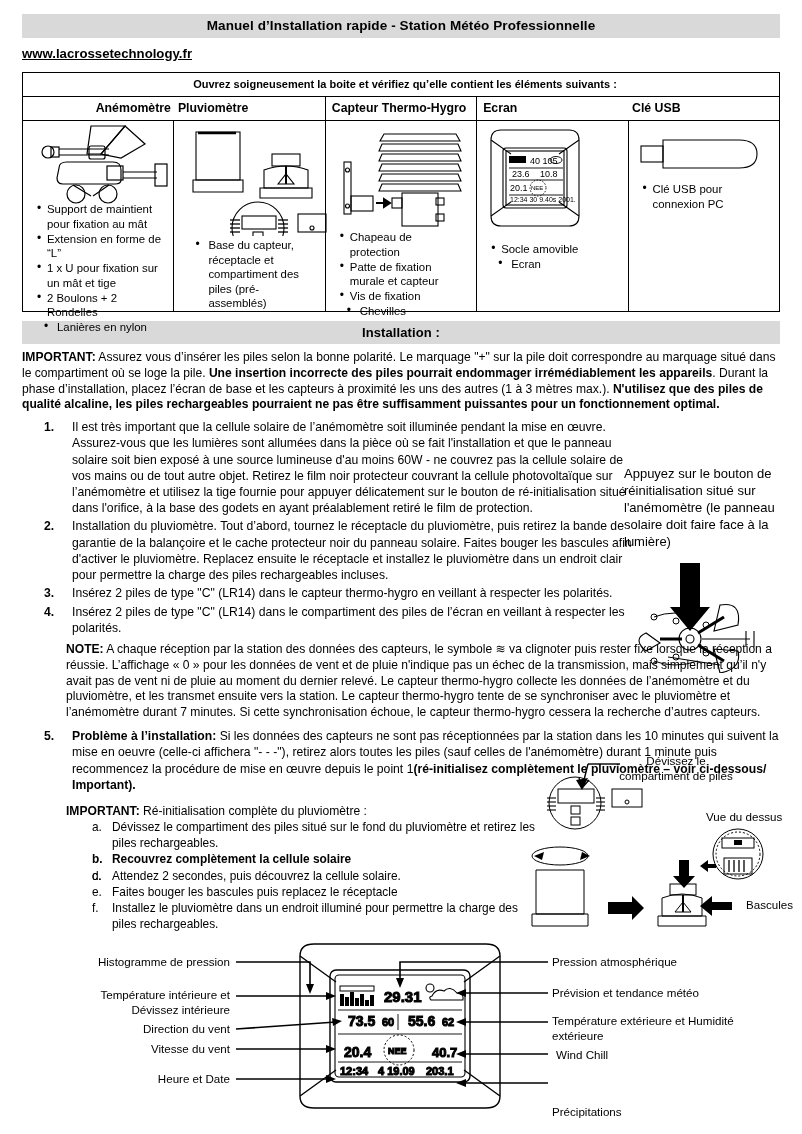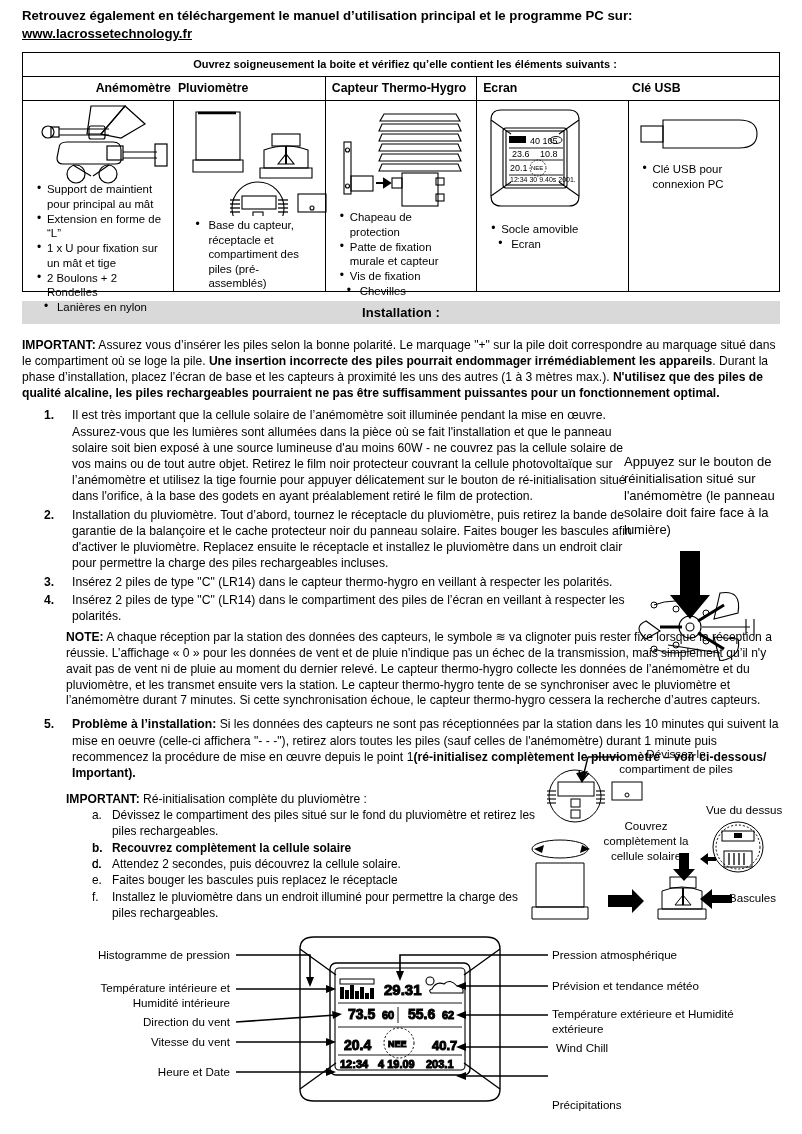--- a/index.html
+++ b/index.html
@@ -69,21 +69,21 @@
     position:relative; padding-left:12px; margin-bottom:0.5px;
   }
   ul.bul li:before {
     content:"\2022"; position:absolute; left:2px; top:-1px; font-size:12px;
   }
   ul.bul li.ind:before { left:9px; }
   ul.bul li.ind { padding-left:22px; }
 
   
   .body-txt {
-    margin: 14px 22px 0 22px;
+    margin: 6px 22px 0 22px;
     font-size:12.1px;
     line-height:1.30;
     text-align:left;
   }
   .body-txt b { font-weight:bold; }
 
   ol.steps {
     margin: 6px 22px 0 44px;
     padding:0;
     list-style:none;
@@ -123,23 +123,23 @@
   .abs { position:absolute; }
 
   .lbl { font-size:11.6px; line-height:1.28; }
   .lbl.c { text-align:center; }
 </style>
 </head>
 <body>
 
 <div class="page">
 
+  <div id="title-banner" class="banner">Manuel d’Installation rapide - Station Météo Professionnelle</div>
 
   <div class="intro">
-    <span>Retrouvez également en téléchargement le manuel d’utilisation principal et le programme PC sur:</span>
     <span class="url">www.lacrossetechnology.fr</span>
   </div>
 
   <table class="parts">
     <tbody>
         <tr>
       <td class="parts-head" colspan="5">Ouvrez soigneusement la boite et vérifiez qu’elle contient les éléments suivants :</td>
     </tr>
     <tr class="parts-names">
       <td class="nm-a" style="width:175px">Anémomètre</td>
@@ -172,21 +172,21 @@
                 <rect x="126" y="40" width="12" height="22"></rect>
 
                 <circle cx="47" cy="70" r="9"></circle>
                 <circle cx="79" cy="70" r="9"></circle>
                 <line x1="44" y1="61" x2="62" y2="72"></line>
                 <line x1="80" y1="61" x2="64" y2="72"></line>
               </g>
             </svg>
           </div>
           <ul class="bul">
-            <li>Support de maintient pour principal au mât</li>
+            <li>Support de maintient pour fixation au mât</li>
             <li>Extension en forme de “L”</li>
             <li>1 x U pour fixation sur un mât et tige</li>
             <li>2 Boulons + 2 Rondelles</li>
             <li class="ind">Lanières en nylon</li>
           </ul>
         </div>
       </td>
 
       <td>
         <div class="cellwrap">
@@ -451,29 +451,28 @@
         <g stroke-width="1.3">
           <line x1="209" y1="104" x2="209" y2="116"></line>
           <line x1="214" y1="104" x2="214" y2="116"></line>
           <line x1="219" y1="104" x2="219" y2="116"></line>
           <line x1="224" y1="104" x2="224" y2="116"></line>
         </g>
         <polygon points="196,108 188,108 188,104 180,110 188,116 188,112 196,112" fill="#000" stroke="none"></polygon>
       </g>
     </svg>
     <div class="lbl c abs" style="left:96px; top:-2px; width:120px">Dévissez le compartiment de piles</div>
-    <div class="lbl c abs" style="left:70px; top:70px; width:112px">Couvrez complètement la cellule solaire</div>
     <div class="lbl abs" style="left:186px; top:54px;">Vue du dessus</div>
-    <div class="lbl abs" style="left:209px; top:142px;">Bascules</div>
+    <div class="lbl abs" style="left:226px; top:142px;">Bascules</div>
   </div>
 
   <div class="abs" style="left:0px; top:928px; width:802px; height:170px;">
 
     <div class="lbl abs" style="left:70px; top:13px; width:160px; text-align:right;">Histogramme de pression</div>
-    <div class="lbl abs" style="left:60px; top:46px; width:170px; text-align:right;">Température intérieure et Humidité intérieure</div>
+    <div class="lbl abs" style="left:60px; top:46px; width:170px; text-align:right;">Température intérieure et Dévissez intérieure</div>
     <div class="lbl abs" style="left:120px; top:80px; width:110px; text-align:right;">Direction du vent</div>
     <div class="lbl abs" style="left:128px; top:100px; width:102px; text-align:right;">Vitesse du vent</div>
     <div class="lbl abs" style="left:128px; top:130px; width:102px; text-align:right;">Heure et Date</div>
 
     <div class="lbl abs" style="left:552px; top:13px; width:220px;">Pression atmosphérique</div>
     <div class="lbl abs" style="left:552px; top:44px; width:220px;">Prévision et tendance météo</div>
     <div class="lbl abs" style="left:552px; top:72px; width:220px;">Température extérieure et Humidité extérieure</div>
     <div class="lbl abs" style="left:556px; top:106px; width:220px;">Wind Chill</div>
     <div class="lbl abs" style="left:552px; top:135px; width:220px;margin-top:28px;">Précipitations</div>
 

